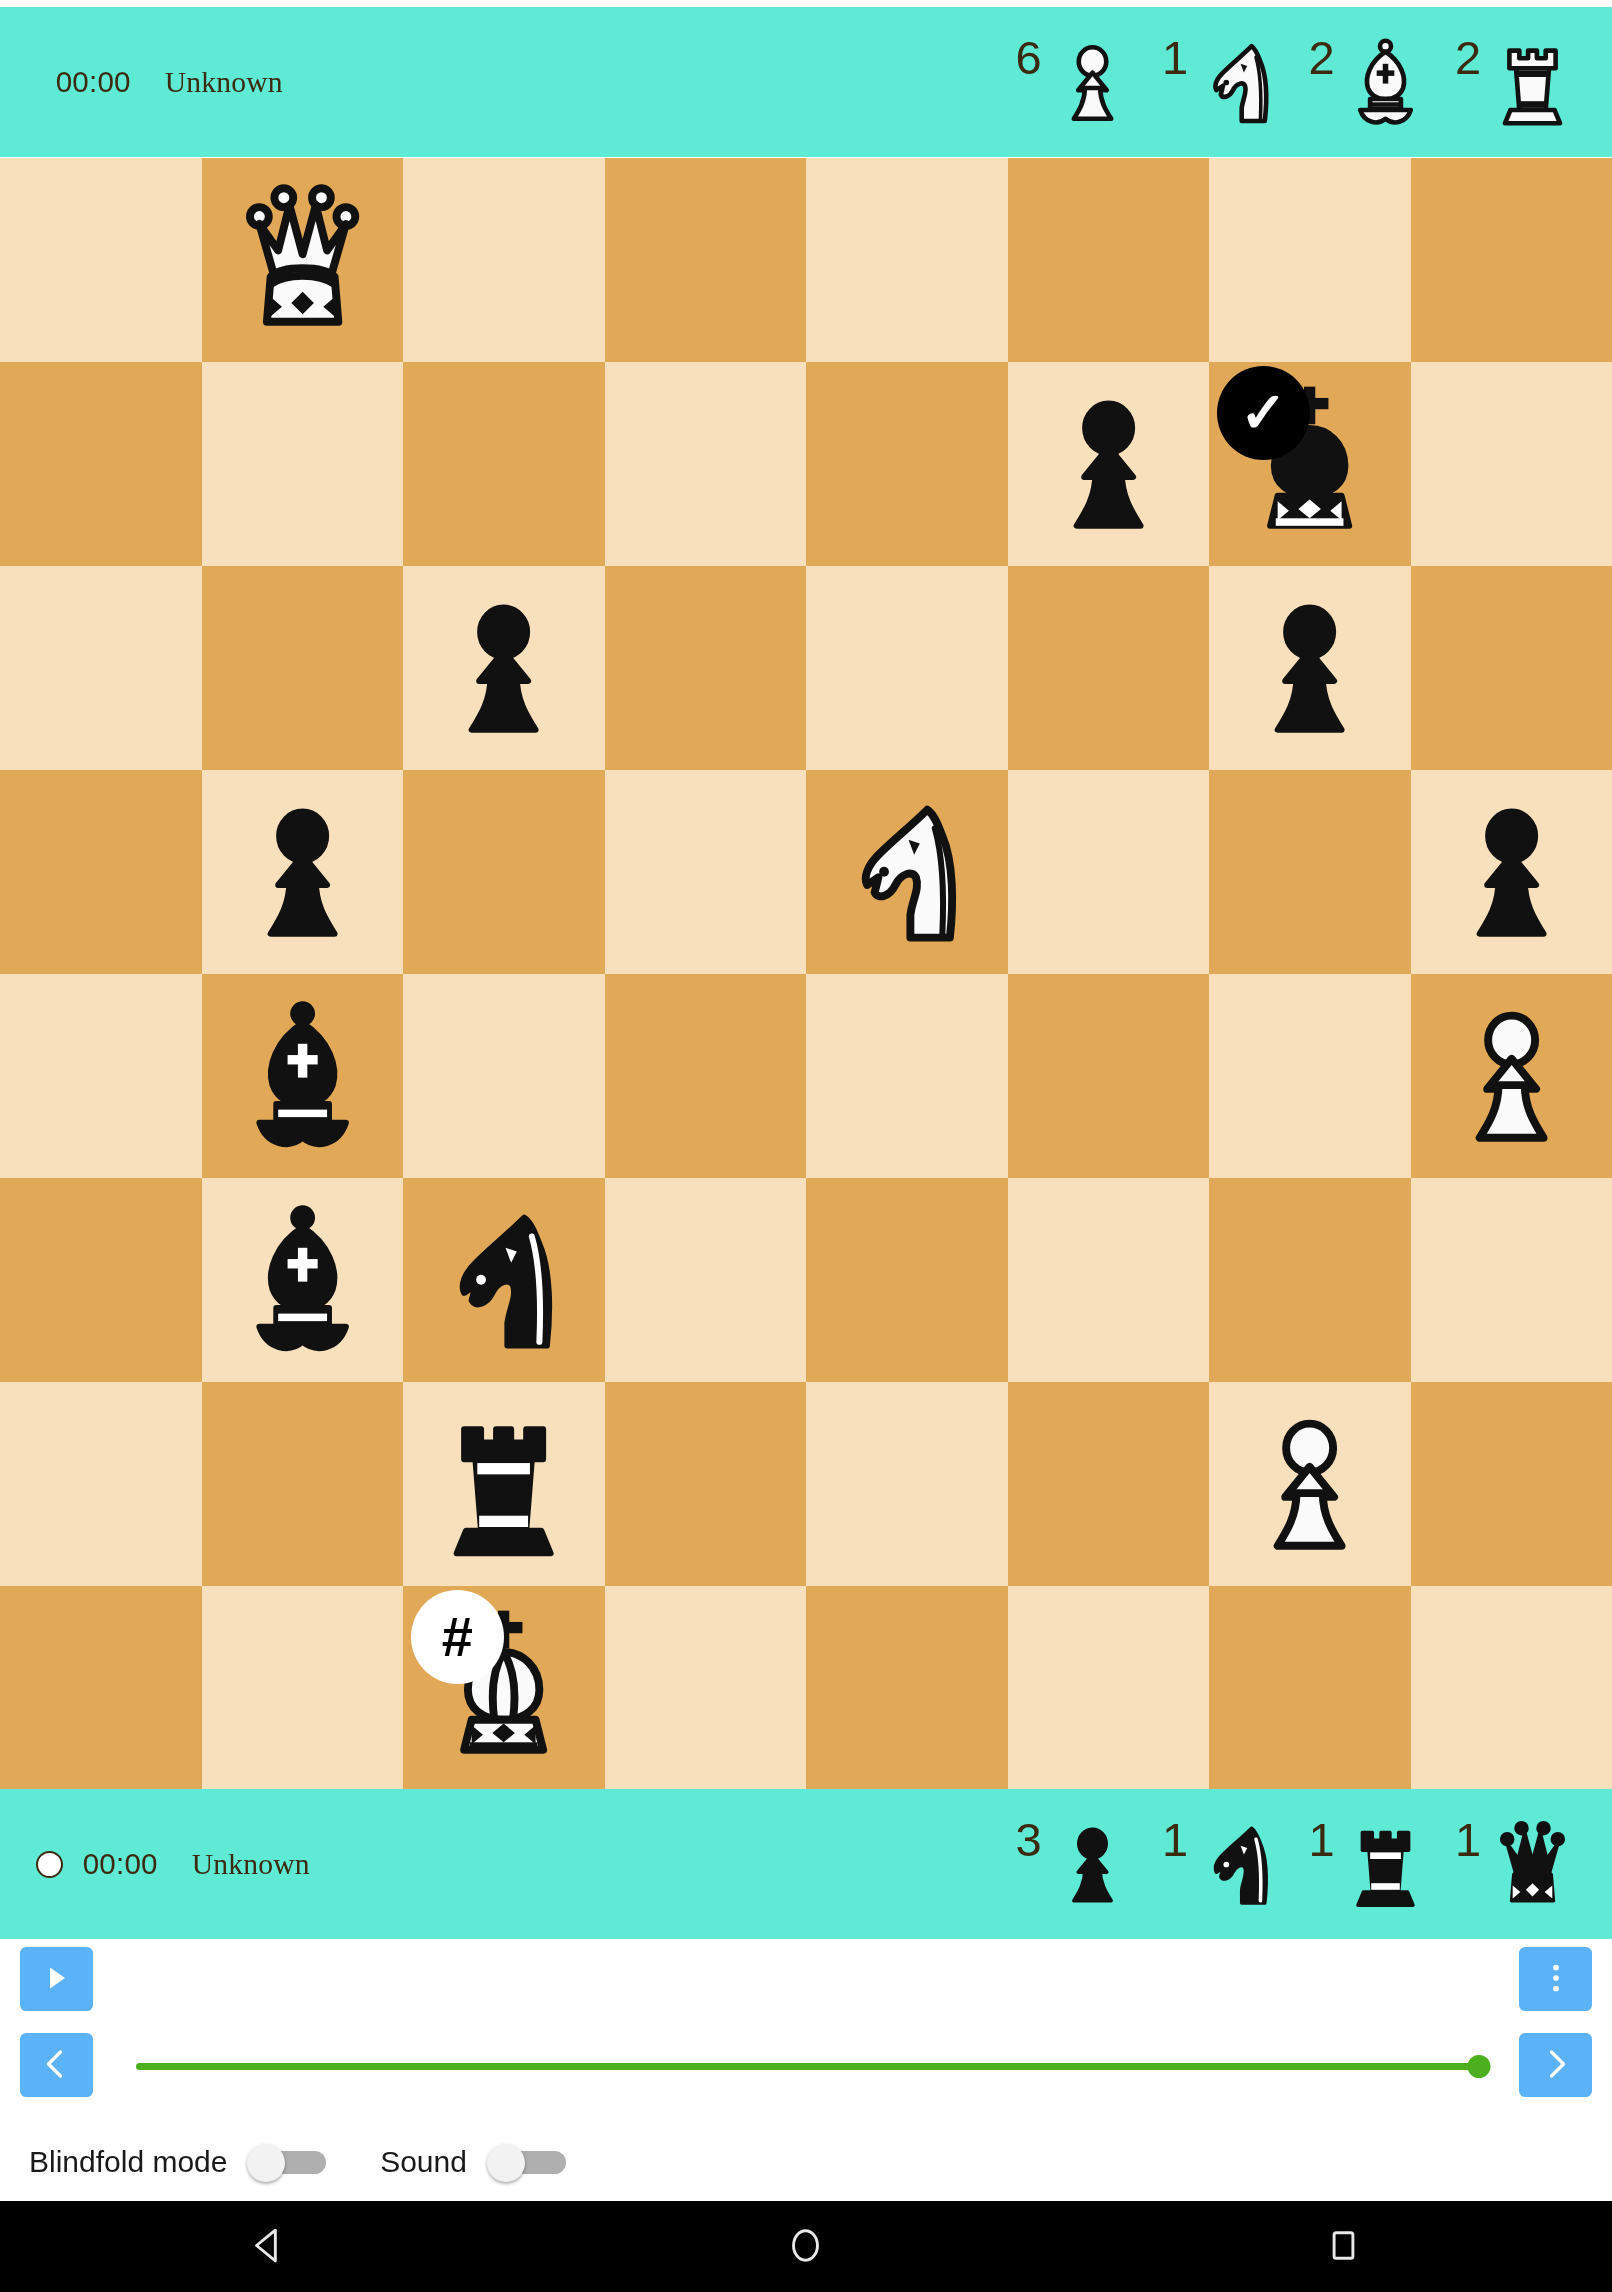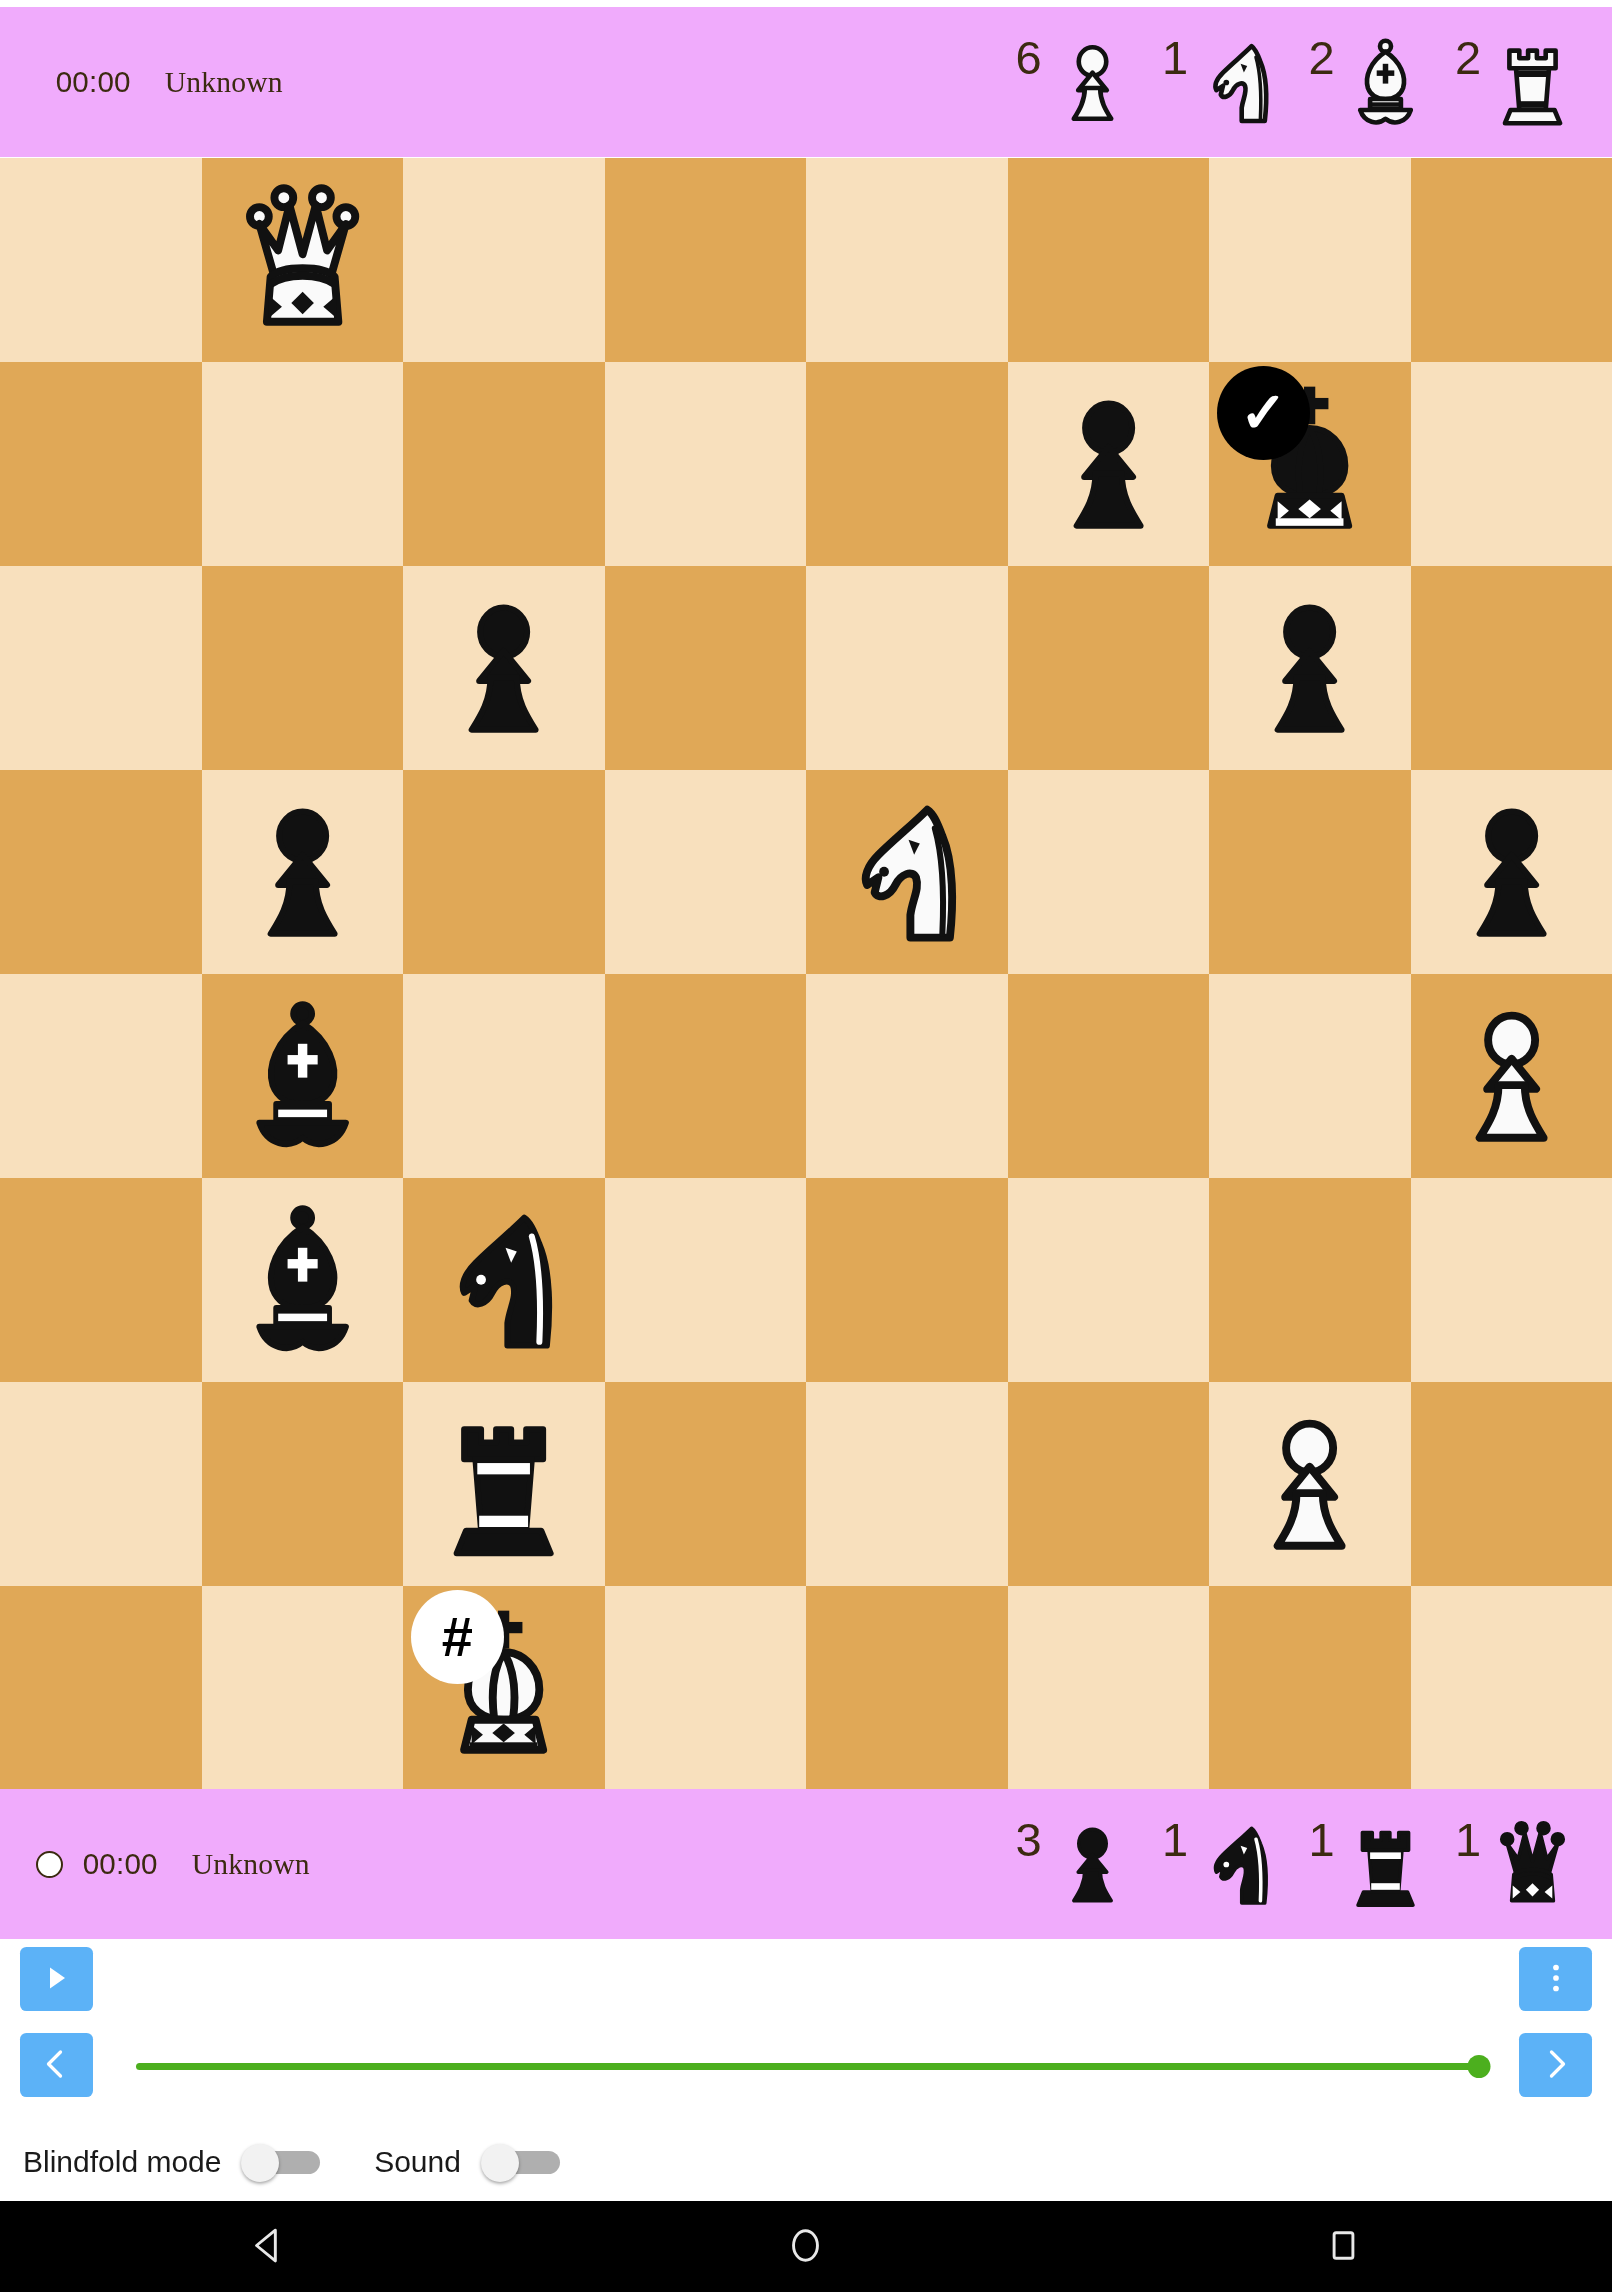--- a/index.html
+++ b/index.html
@@ -7,21 +7,21 @@
     width: 1612px; height: 2293px;
     background: #ffffff;
     font-family: "Liberation Sans", sans-serif;
     overflow: hidden;
   }
   #app { position: relative; width: 1612px; height: 2293px; background: #ffffff; }
 
   
   .player-bar {
     position: absolute; left: 0; width: 1612px; height: 150px;
-    background: #f0abfc;
+    background: #5eead4;
     display: flex; align-items: center;
   }
   #top-bar { top: 7.2px; }
   #bottom-bar { top: 1789px; }
 
   .bar-left {
     display: flex; align-items: center; gap: 19.7px;
     padding-left: 36px; flex: 0 0 auto;
   }
   .turn-dot {
@@ -91,21 +91,21 @@
     position: absolute; left: 0; top: 8px; width: 100%; height: 7.2px;
     background: #4CAF1E; border-radius: 3.6px;
   }
   .slider-thumb {
     position: absolute; top: 0; width: 23px; height: 23px;
     border-radius: 50%; background: #4CAF1E; transform: translateX(-50%);
   }
 
   #toggles {
     position: absolute; left: 0; top: 2121px; width: 1612px; height: 81px;
-    display: flex; align-items: center; padding-left: 23px; gap: 54px;
+    display: flex; align-items: center; padding-left: 29px; gap: 54px;
     background: #ffffff;
   }
   .toggle-row { display: flex; align-items: center; gap: 19.7px; }
   .toggle-label { font-size: 30px; color: #1a1a1a; }
   .switch {
     position: relative; width: 79px; height: 36px;
     display: inline-block; cursor: pointer;
   }
   .switch .bar {
     position: absolute; right: 0; top: 7.2px; width: 68px; height: 23px;

